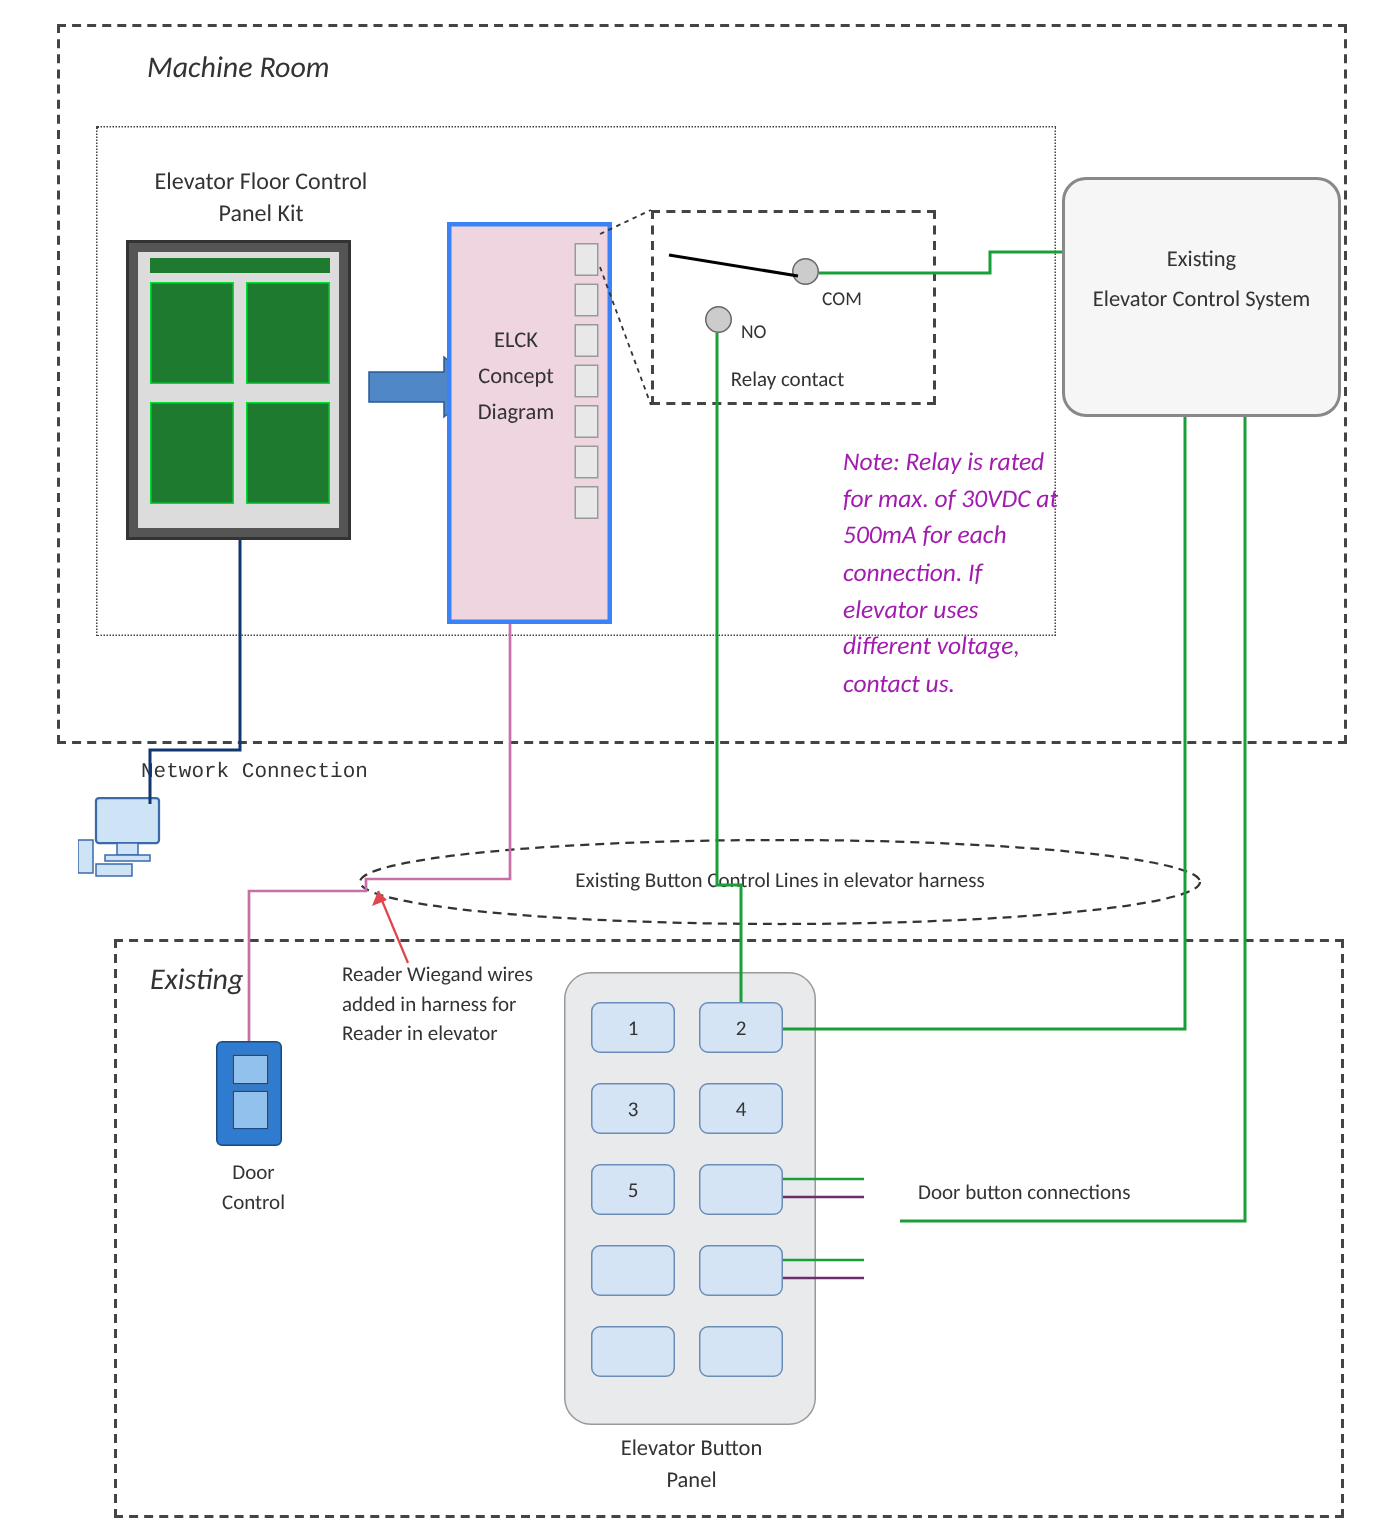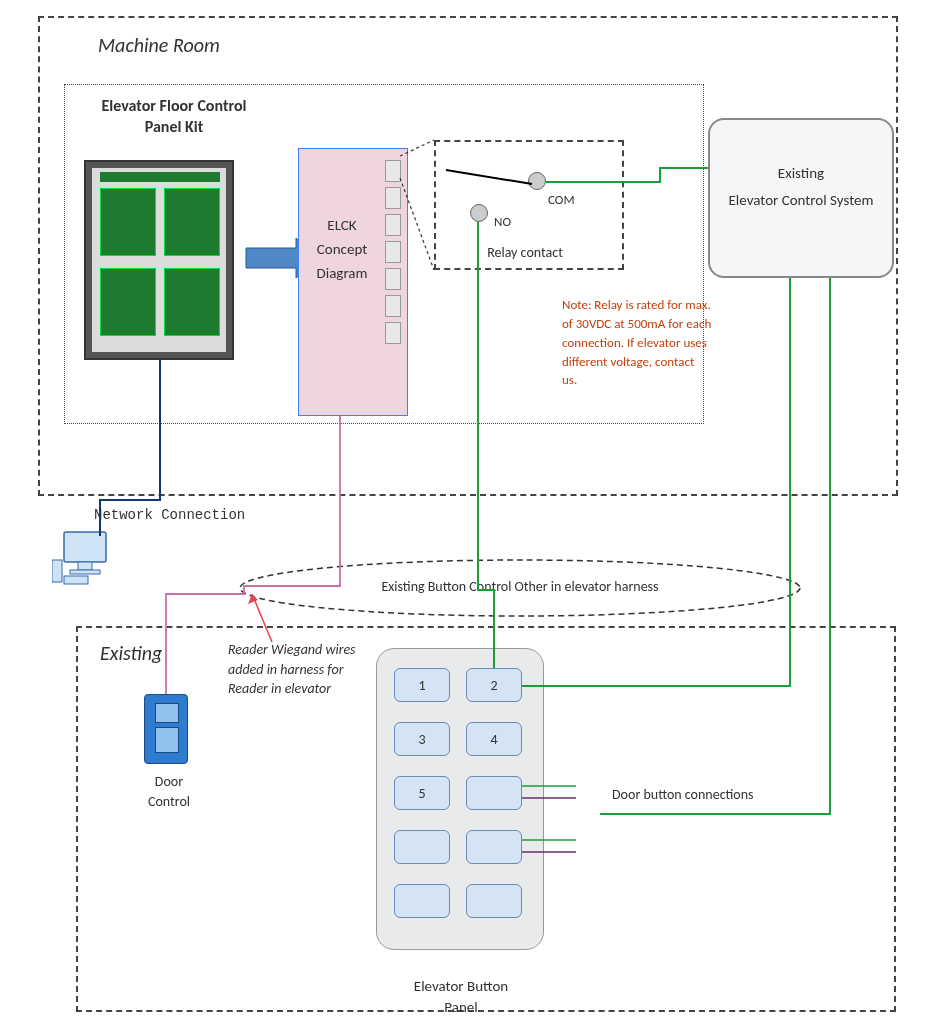--- a/index.html
+++ b/index.html
@@ -12,43 +12,43 @@
     font-size: 15px;
     color: #333;
     position: relative;
     background: #fff;
   }
   .label { position: absolute; text-align: center; line-height: 1.3; }
   .label-italic { font-style: italic; font-size: 20px; }
   .dashed-box { position: absolute; border: 2px dashed #444; background: transparent; }
   .dotted-box { position: absolute; border: 1.5px dotted #444; background: transparent; }
   .rounded-box { position: absolute; border: 2px solid #888; border-radius: 16px; background: #f6f6f6; }
-  .elck-box { position: absolute; background: #efd5df; border: 1px solid #3b82f6; }
+  .elck-box { position: absolute; background: #efd5df; border: 3px solid #3b82f6; }
   .relay-port { width: 16px; height: 22px; background: #e8e8e8; border: 1px solid #999; display: block; margin: 5px auto; }
   .panel-bg { position: absolute; background: #e9eaec; border: 1.5px solid #999; border-radius: 18px; }
   .panel-btn { position: absolute; width: 56px; height: 34px; background: #d5e4f5; border: 1.5px solid #6a8db8; border-radius: 6px; display: flex; align-items: center; justify-content: center; font-size: 14px; color: #333; }
-  .note-text { position: absolute; font-size: 13px; line-height: 1.45; color: #c2410c; width: 150px; }
+  .note-text { position: absolute; font-size: 17px; line-height: 1.45; color: #a21caf; width: 150px; font-style: italic; }
   svg.overlay { position: absolute; top: 0; left: 0; pointer-events: none; }
   .pcb-box { position: absolute; background: #555; border: 2px solid #333; }
   .pcb-inner { position: absolute; background: #e0e0e0; }
   .pcb-card { position: absolute; background: #1e7a2e; border: 1px solid #0d3; }
   .pc-monitor { position: absolute; }
   .door-reader { position: absolute; background: #2f7bcf; border: 1.5px solid #1a4a80; border-radius: 4px; }
   .door-reader .slot { position: absolute; background: #92c1ed; border: 1px solid #1a4a80; }
   .circ { position: absolute; border-radius: 50%; background: #ccc; border: 1.5px solid #666; }
 </style>
 </head>
 <body>
 
 <div class="dashed-box" style="left:38px; top:16px; width:860px; height:480px;"></div>
 <div class="label label-italic" style="left:98px; top:32px;">Machine Room</div>
 
 <div class="dotted-box" style="left:64px; top:84px; width:640px; height:340px;"></div>
 
-<div class="label" style="left:84px; top:96px; width:180px; font-size:16px;font-weight:bold;">Elevator Floor Control Panel Kit</div>
+<div class="label" style="left:84px; top:112px; width:180px; font-size:16px;">Elevator Floor Control Panel Kit</div>
 
 <div class="pcb-box" style="left:84px; top:160px; width:150px; height:200px;">
   <div class="pcb-inner" style="left:6px; top:6px; right:6px; bottom:6px; position:absolute; background:#dcdcdc;">
     <div class="pcb-card" style="left:8px; top:20px; width:56px; height:68px;"></div>
     <div class="pcb-card" style="left:72px; top:20px; width:56px; height:68px;"></div>
     <div class="pcb-card" style="left:8px; top:100px; width:56px; height:68px;"></div>
     <div class="pcb-card" style="left:72px; top:100px; width:56px; height:68px;"></div>
     <div style="position:absolute; left:8px; top:4px; width:120px; height:10px; background:#1e7a2e;"></div>
   </div>
 </div>
@@ -99,26 +99,26 @@
     <rect x="26" y="32" width="14" height="8" fill="#cfe3f7" stroke="#3a6aa8"></rect>
     <rect x="18" y="40" width="30" height="4" fill="#cfe3f7" stroke="#3a6aa8"></rect>
     <rect x="0" y="30" width="10" height="22" fill="#cfe3f7" stroke="#3a6aa8"></rect>
     <rect x="12" y="46" width="24" height="8" fill="#cfe3f7" stroke="#3a6aa8"></rect>
   </svg>
 </div>
 
 <svg class="overlay" width="926" height="1024">
   <ellipse cx="520" cy="588" rx="280" ry="28" fill="none" stroke="#333" stroke-width="1.5" stroke-dasharray="6,4"></ellipse>
 </svg>
-<div class="label" style="left:360px; top:578px; width:320px; font-size:14px;">Existing Button Control Other in elevator harness</div>
+<div class="label" style="left:360px; top:578px; width:320px; font-size:14px;">Existing Button Control Lines in elevator harness</div>
 
 <div class="dashed-box" style="left:76px; top:626px; width:820px; height:386px;"></div>
 <div class="label label-italic" style="left:100px; top:640px;">Existing</div>
 
-<div class="label" style="left:228px; top:640px; width:140px; text-align:left; font-size:14px; line-height:1.4;font-style:italic;">Reader Wiegand wires added in harness for Reader in elevator</div>
+<div class="label" style="left:228px; top:640px; width:140px; text-align:left; font-size:14px; line-height:1.4;">Reader Wiegand wires added in harness for Reader in elevator</div>
 
 <svg class="overlay" width="926" height="1024">
   <line x1="272" y1="642" x2="252" y2="594" stroke="#e0464c" stroke-width="1.5"></line>
   <polygon points="252,594 248,604 258,600" fill="#e0464c"></polygon>
 </svg>
 
 <div class="door-reader" style="left:144px; top:694px; width:44px; height:70px;">
   <div class="slot" style="left:10px; top:8px; width:24px; height:20px;"></div>
   <div class="slot" style="left:10px; top:32px; width:24px; height:26px;woman"></div>
 </div>
@@ -130,21 +130,21 @@
 <div class="panel-btn" style="left:466px; top:668px;">2</div>
 <div class="panel-btn" style="left:394px; top:722px;">3</div>
 <div class="panel-btn" style="left:466px; top:722px;">4</div>
 <div class="panel-btn" style="left:394px; top:776px;">5</div>
 <div class="panel-btn" style="left:466px; top:776px;"></div>
 <div class="panel-btn" style="left:394px; top:830px;"></div>
 <div class="panel-btn" style="left:466px; top:830px;"></div>
 <div class="panel-btn" style="left:394px; top:884px;"></div>
 <div class="panel-btn" style="left:466px; top:884px;"></div>
 
-<div class="label" style="left:396px; top:956px; width:130px; font-size:15px; line-height:1.4;margin-top:20px;">Elevator Button Panel</div>
+<div class="label" style="left:396px; top:956px; width:130px; font-size:15px; line-height:1.4;">Elevator Button Panel</div>
 
 <div class="label" style="left:612px; top:786px; width:200px; text-align:left; font-size:14px;">Door button connections</div>
 
 <svg class="overlay" width="926" height="1024">
 
   <path d="M 160 360 L 160 500 L 100 500 L 100 536" fill="none" stroke="#12366f" stroke-width="2"></path>
 
   <path d="M 340 416 L 340 586 L 244 586 L 244 594 L 166 594 L 166 694" fill="none" stroke="#c86fa6" stroke-width="1.8"></path>
 
   <path d="M 546 182 L 660 182 L 660 168 L 708 168" fill="none" stroke="#1a9e3a" stroke-width="2"></path>

